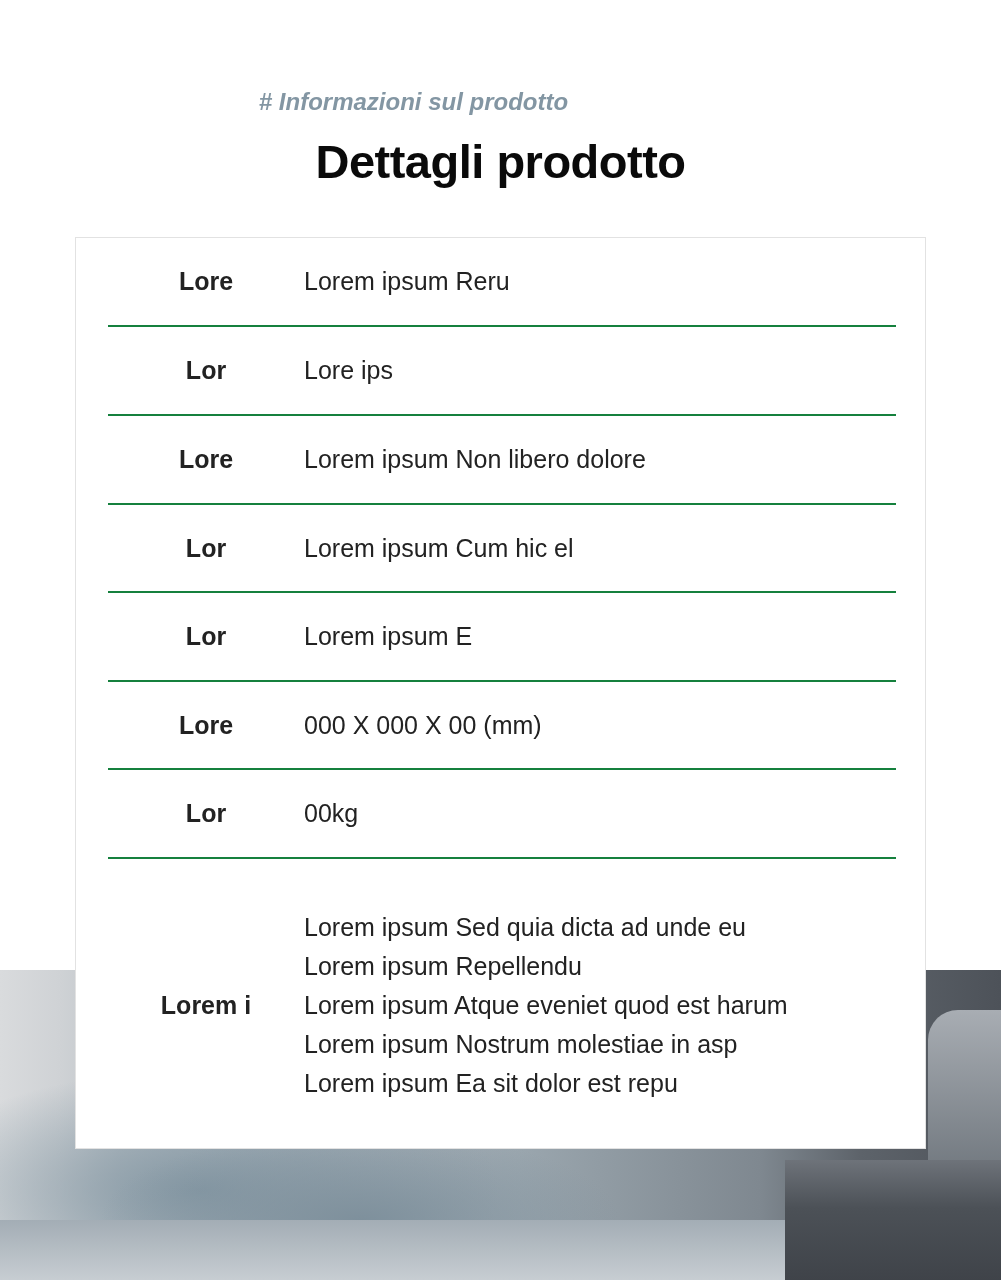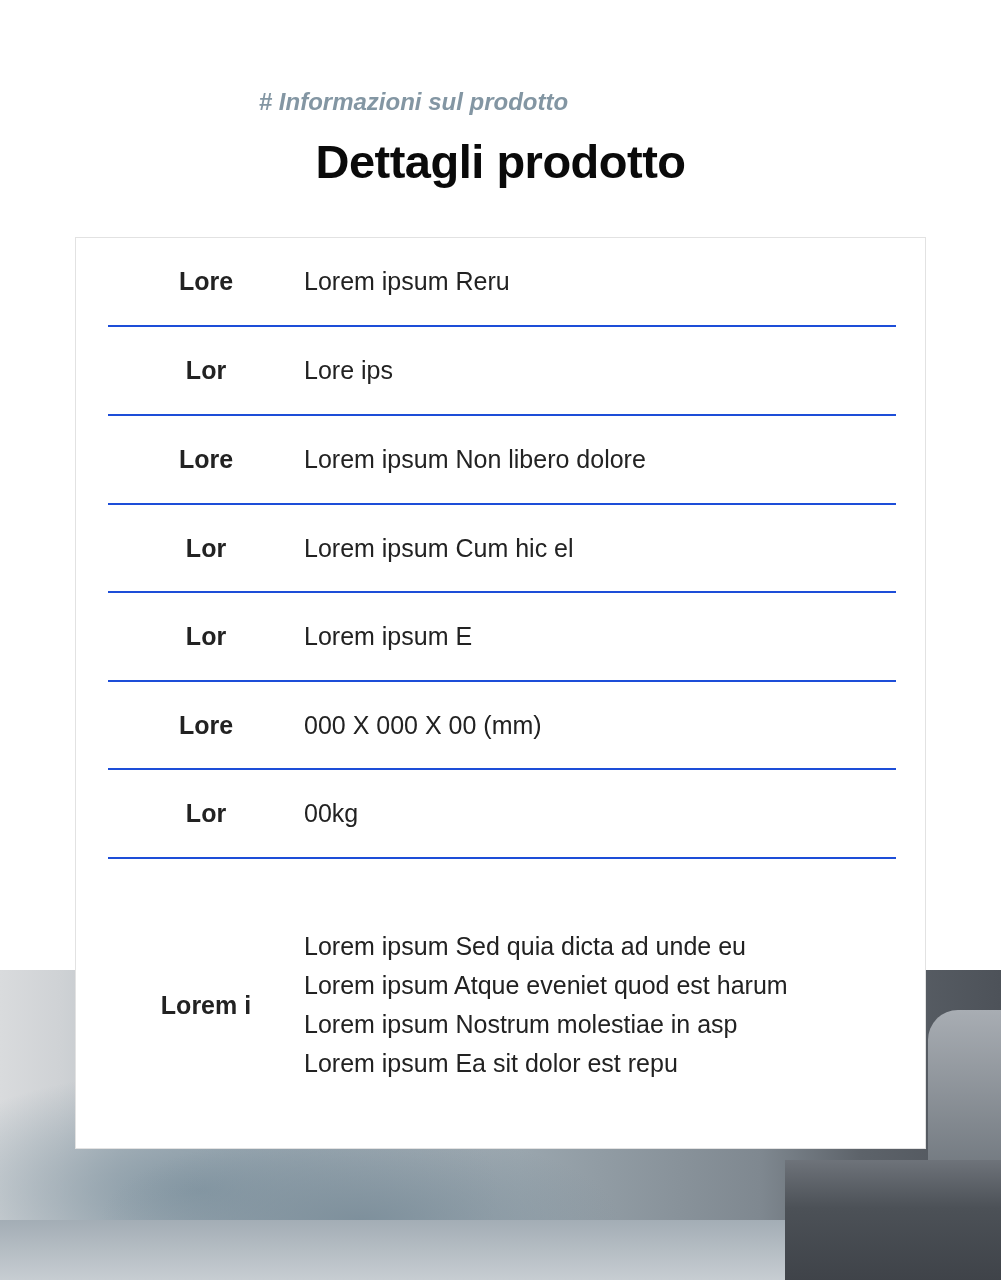--- a/index.html
+++ b/index.html
@@ -35,21 +35,21 @@
   .title {
     position:absolute; left:0; width:1001px; top:134px;
     font-size:47px; font-weight:700; color:#0a0a0a; letter-spacing:-0.5px;
   }
   .card {
     position:absolute; left:75px; top:237px; width:851px; height:912px;
     background:#ffffff; border:1px solid #e2e2e2; box-sizing:border-box;
   }
   .row {
     position:absolute; left:32px; width:788px;
-    border-bottom:2px solid #1d4ed8;
+    border-bottom:2px solid #15803d;
     display:flex; align-items:center;
   }
   .row.last { border-bottom:none; }
   .label {
     width:196px; text-align:center; font-weight:700; font-size:25px; color:#222;
     flex:none;
   }
   .value {
     font-size:25px; color:#222; padding-left:0;
   }
@@ -93,18 +93,19 @@
     <div class="value">000 X 000 X 00 (mm)</div>
   </div>
   <div class="row" style="top:532px;height:87px;">
     <div class="label">Lor</div>
     <div class="value">00kg</div>
   </div>
   <div class="row last" style="top:621px;height:292px;">
     <div class="label">Lorem i</div>
     <div class="value">
       <span class="line">Lorem ipsum Sed quia dicta ad unde eu</span>
+      <span class="line">Lorem ipsum Repellendu</span>
       <span class="line">Lorem ipsum Atque eveniet quod est harum</span>
       <span class="line">Lorem ipsum Nostrum molestiae in asp</span>
       <span class="line">Lorem ipsum Ea sit dolor est repu</span>
     </div>
   </div>
 </div>
 
 </body></html>

